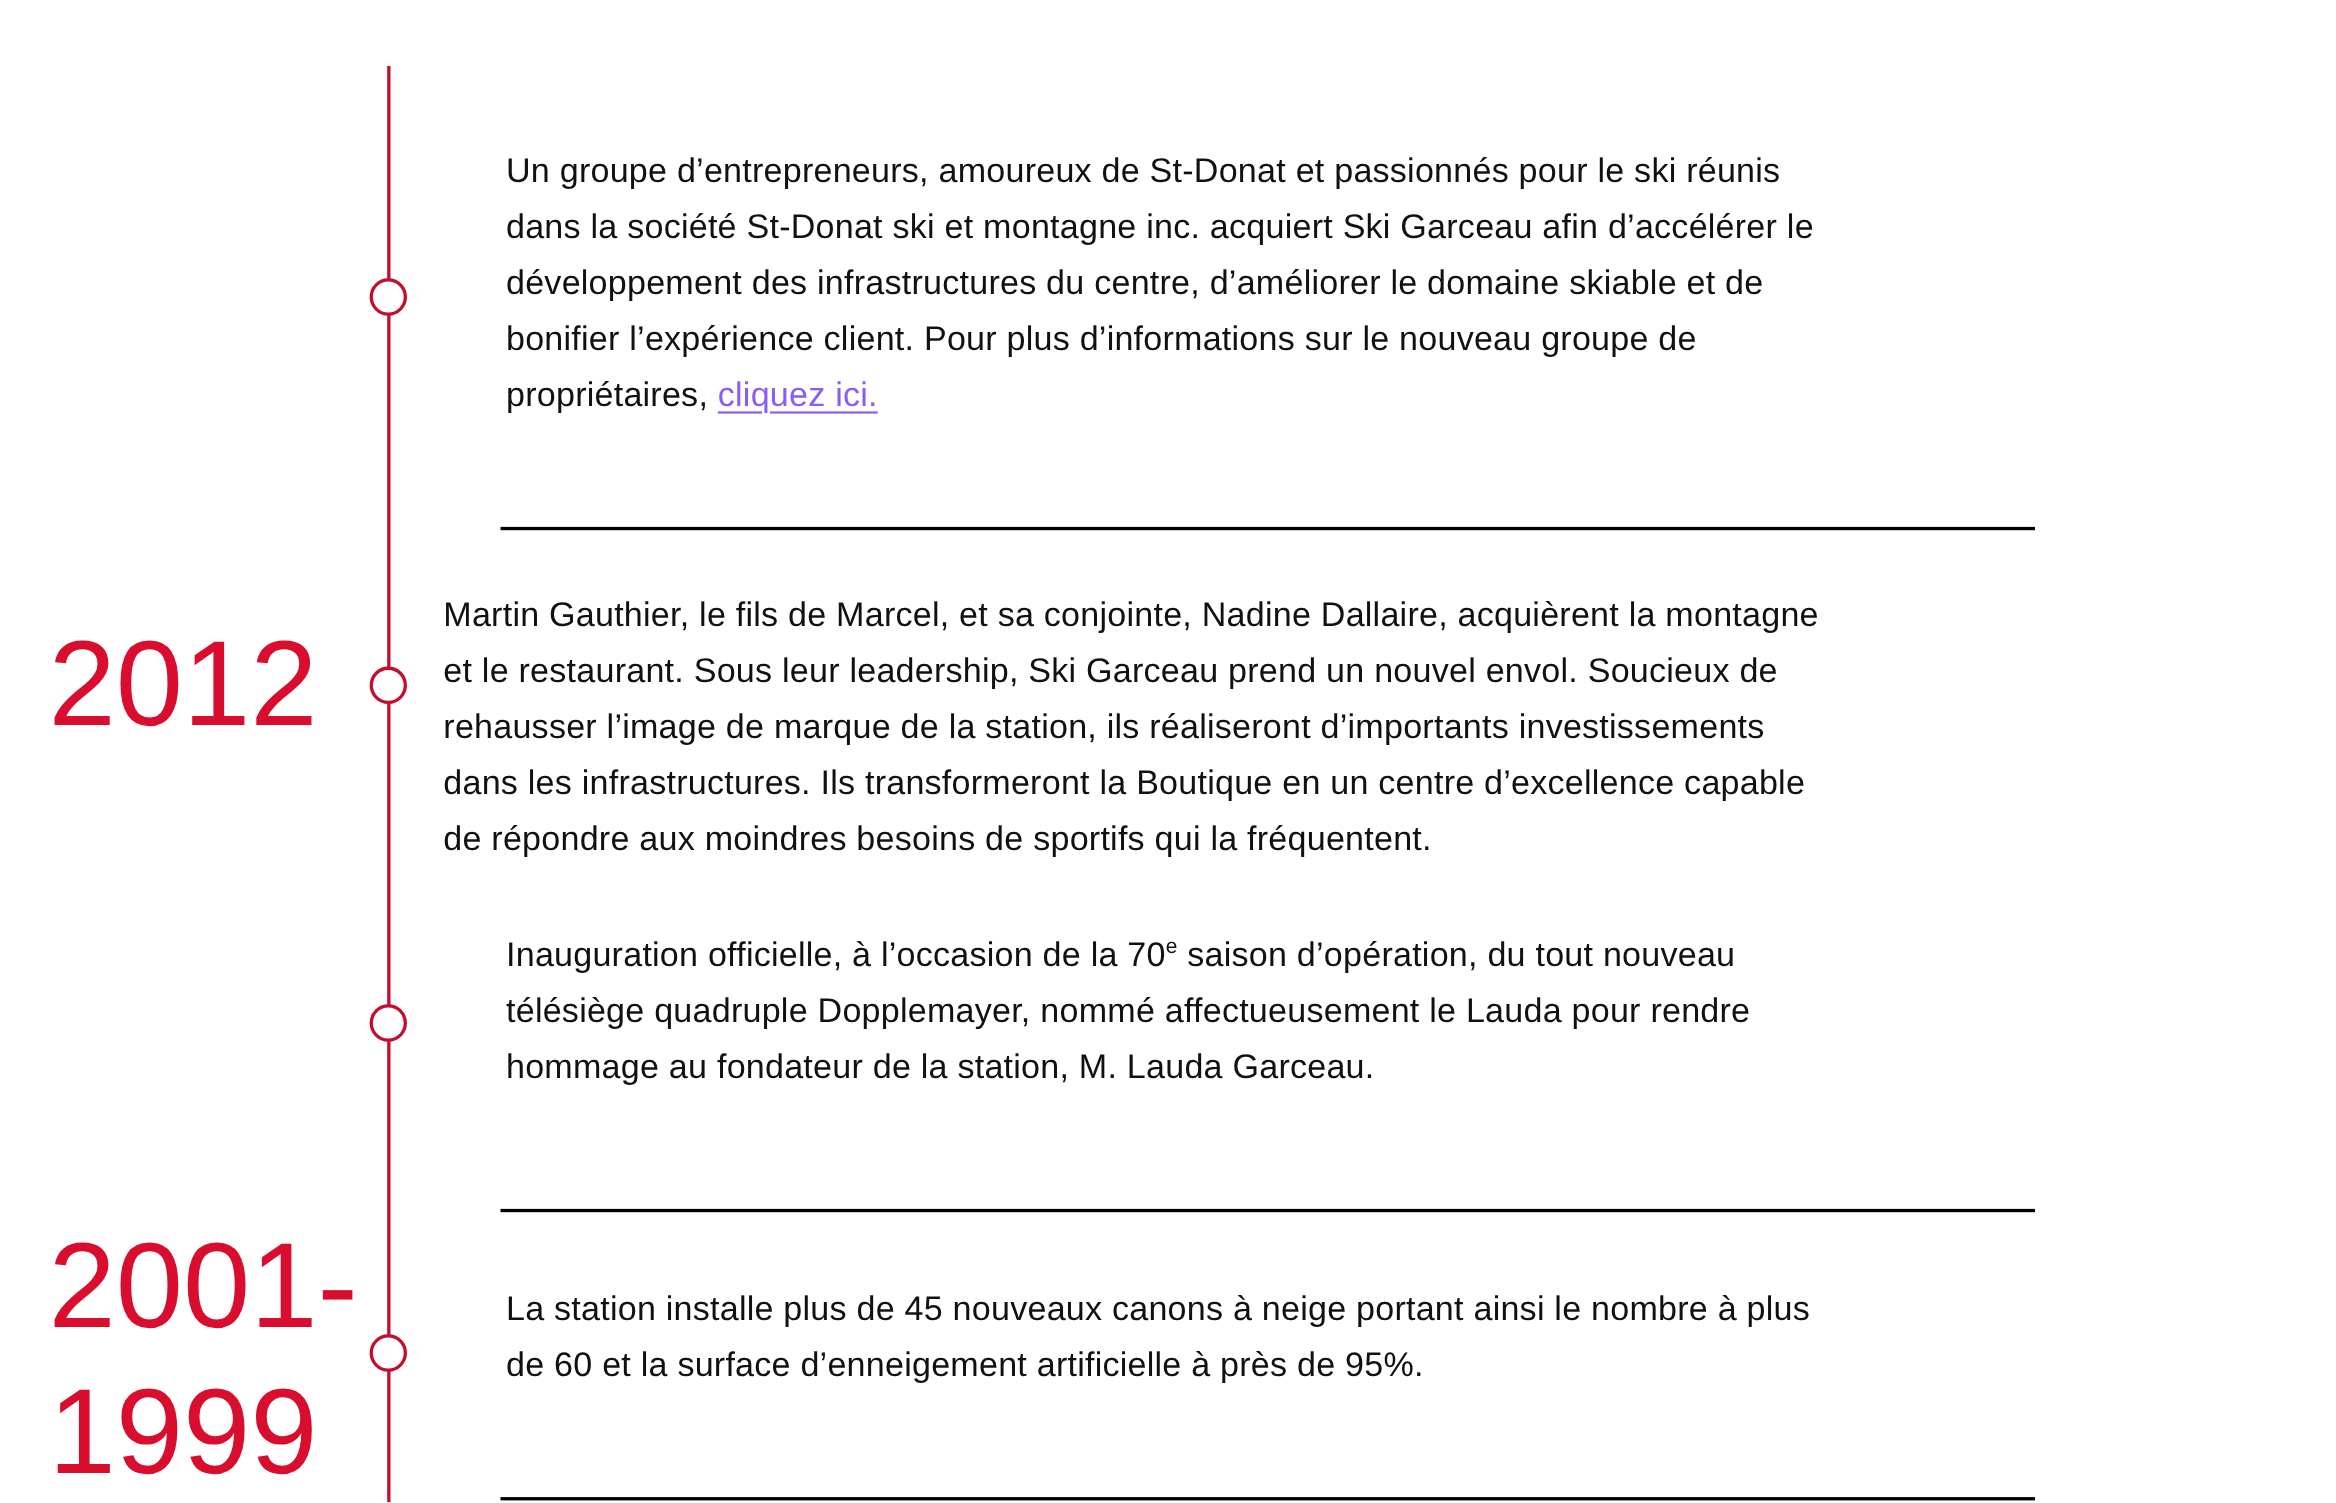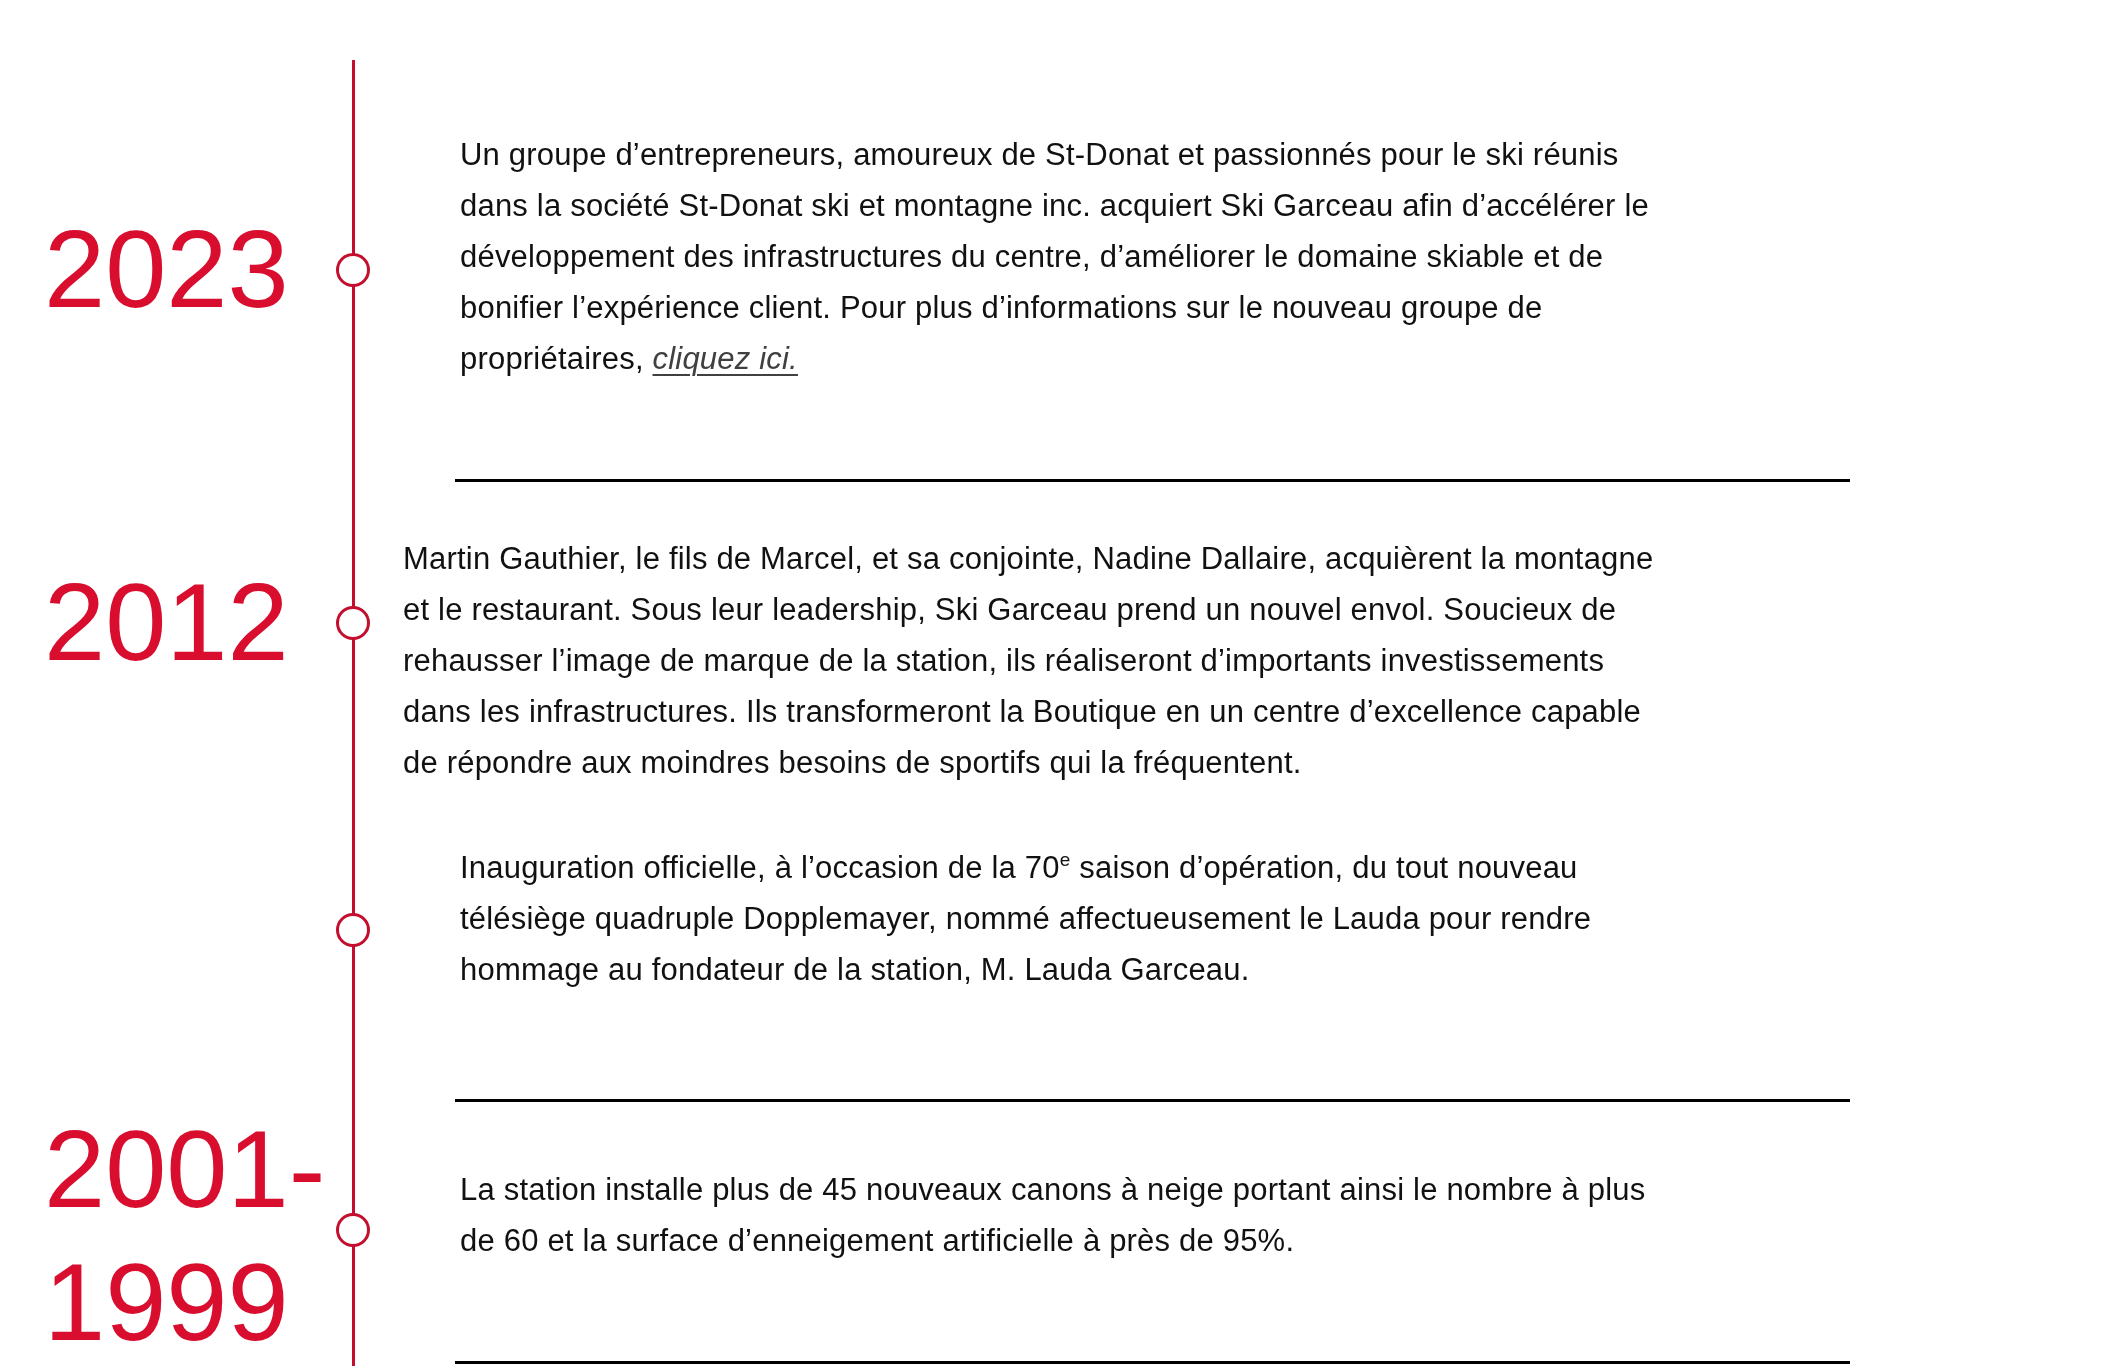--- a/index.html
+++ b/index.html
@@ -98,27 +98,26 @@
   .d-2 { top: 1099px; }
   .d-3 { top: 1361px; }
 </style>
 </head>
 <body>
 
 <div class="canvas">
 
   <div class="tl-line"></div>
 
-  <div class="year y-2023">2023</div>
   <div class="node n-2023"></div>
   <p class="para p-2023"><span>Un groupe d’entrepreneurs, amoureux de St-Donat et passionnés pour le ski réunis
 dans la société St-Donat ski et montagne inc. acquiert Ski Garceau afin d’accélérer le
 développement des infrastructures du centre, d’améliorer le domaine skiable et de
 bonifier l’expérience client. Pour plus d’informations sur le nouveau groupe de
-propriétaires, </span><a href="#" class="link" style="color: #404040; font-style: italic;">cliquez ici.</a></p>
+propriétaires, </span><a href="#" class="link" style="color: #8b5cf6;">cliquez ici.</a></p>
 
   <div class="divider d-1"></div>
 
   <div class="year y-2012">2012</div>
   <div class="node n-2012"></div>
   <p class="para p-2012"><span>Martin Gauthier, le fils de Marcel, et sa conjointe, Nadine Dallaire, acquièrent la montagne
 et le restaurant. Sous leur leadership, Ski Garceau prend un nouvel envol. Soucieux de
 rehausser l’image de marque de la station, ils réaliseront d’importants investissements
 dans les infrastructures. Ils transformeront la Boutique en un centre d’excellence capable
 de répondre aux moindres besoins de sportifs qui la fréquentent.</span></p>

